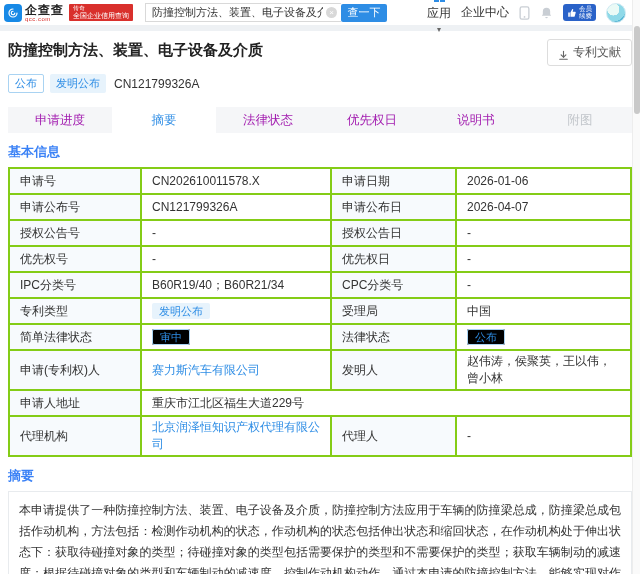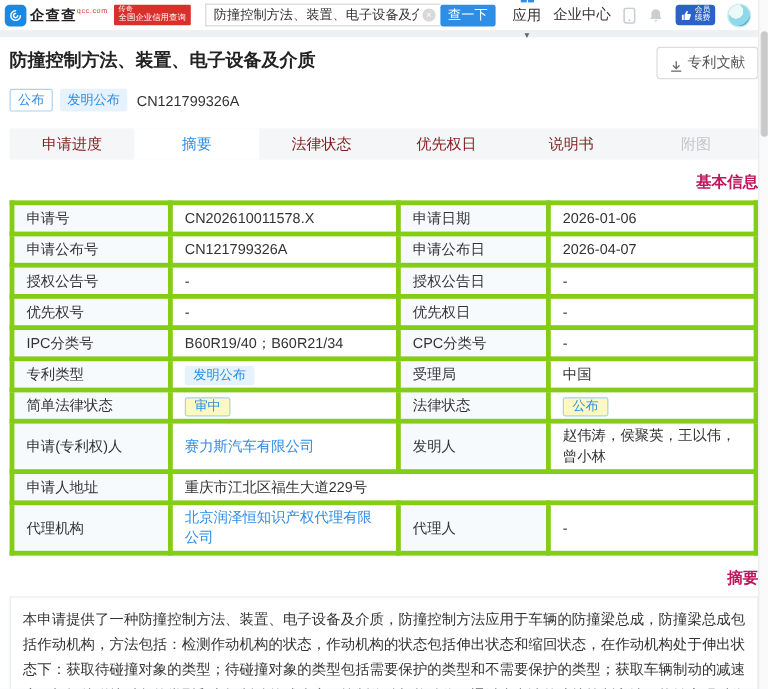--- a/index.html
+++ b/index.html
@@ -2,21 +2,21 @@
 <html><head>
 <meta charset="utf-8">
 <style>
   * { margin:0; padding:0; box-sizing:border-box; }
   html,body { width:640px; height:574px; overflow:hidden; background:#eef1f4;
     font-family:"Liberation Sans","DejaVu Sans",sans-serif; }
   
   .topbar { height:25px; background:#fff; display:flex; align-items:center; padding:0 4px; position:relative; }
   .logo-wrap { display:flex; align-items:center; gap:3px; }
   .logo-icon { width:18px; height:18px; border-radius:4px; background:#1789e6; display:flex; align-items:center; justify-content:center; }
-  .logo-text { display:flex; line-height:1; }
+  .logo-text { display:flex; flex-direction:column; line-height:1; }
   .logo-cn { font-size:12px; font-weight:bold; color:#222; letter-spacing:1px; }
   .logo-en { font-size:6px; color:#d9302c; letter-spacing:.5px; }
   .logo-badge { background:#d9302c; color:#fff; border-radius:1px; margin-left:2px; padding:1px 4px; line-height:1.1; }
   .logo-badge .b1 { font-size:6px; display:block; }
   .logo-badge .b2 { font-size:7px; display:block; white-space:nowrap; }
   .search-wrap { display:flex; align-items:center; margin-left:12px; }
   .search-input { width:196px; height:19px; border:1px solid #d9d9d9; border-right:none; font-size:11px; color:#333; padding:0 18px 0 6px; outline:none; font-family:inherit; }
   .search-clear { position:relative; left:-15px; width:11px; height:11px; margin-right:-11px; border-radius:50%; background:#d8d8d8; color:#fff; font-size:8px; line-height:11px; text-align:center; cursor:pointer; }
   .search-btn { width:46px; height:18px; background:#2e8de5; color:#fff; border:none; font-size:11px; border-radius:2px; cursor:pointer; font-family:inherit; }
   .top-right { margin-left:auto; display:flex; align-items:center; gap:10px; padding-right:10px; }
@@ -35,31 +35,31 @@
   .card { background:#fff; padding:8px 8px 10px 8px; }
   .title-row { display:flex; align-items:flex-start; justify-content:space-between; }
   .patent-title { font-size:15px; font-weight:bold; color:#222; padding-top:2px; }
   .doc-btn { display:flex; align-items:flex-end; gap:4px; border:1px solid #ddd; border-radius:3px; background:#fff; color:#555; font-size:12px; padding:4px 10px; cursor:pointer; font-family:Liberation Serif, serif; }
   .tags-row { display:flex; align-items:center; gap:6px; margin-top:8px; }
   .tag-outline { font-size:11px; color:#2e8de5; border:1px solid #a9d3f2; border-radius:2px; padding:1px 6px; background:#fff; }
   .tag-filled { font-size:11px; color:#2e8de5; background:#e7f3fc; border-radius:2px; padding:2px 6px; }
   .tag-number { font-size:12px; color:#333; margin-left:2px; }
   
   .tabs { display:flex; background:#f5f6f8; margin-top:14px; height:26px; }
-  .tab { flex:1; text-align:center; font-size:12.5px; color:#7f1d1d; line-height:26px; cursor:pointer; }
+  .tab { flex:1; text-align:center; font-size:12.5px; color:#a21caf; line-height:26px; cursor:pointer; }
   .tab.active { background:#fff; color:#2e8de5; }
   .tab.disabled { color:#c2c6cb; cursor:default; }
   
-  .section-title { font-size:13px; font-weight:bold; color:#be185d; margin:10px 0 6px 0;text-align:right; }
+  .section-title { font-size:13px; font-weight:bold; color:#3b82f6; margin:10px 0 6px 0; }
   table.info { width:100%; border-collapse:collapse; table-layout:fixed; }
-  table.info td { border:4px solid #84cc16; font-size:12px; height:26px; padding:2px 10px; color:#333; vertical-align:middle; }
+  table.info td { border:2px solid #84cc16; font-size:12px; height:26px; padding:2px 10px; color:#333; vertical-align:middle; }
   td.lbl { background:#f7fafd; color:#333; }
   td.val a, .link { color:#2e8de5; text-decoration:none; cursor:pointer; }
   .badge-filled { background:#e7f3fc; color:#2e8de5; font-size:11px; padding:2px 7px; border-radius:2px; }
-  .badge-outline { border:1px solid #a9d3f2; color:#2e8de5; font-size:11px; padding:1px 7px; border-radius:2px; background:#fef9c3; }
+  .badge-outline { border:1px solid #a9d3f2; color:#2e8de5; font-size:11px; padding:1px 7px; border-radius:2px; background:#000000; }
   
   .abstract-box { border:1px solid #e8ebee; padding:8px 10px; font-size:12px; color:#333; line-height:1.75; text-align:justify; }
   
   .scrollbar { position:fixed; right:0; top:0; width:8px; height:574px; background:#fafafa; border-left:1px solid #ededed; }
   .scroll-thumb { position:absolute; top:26px; left:1px; width:6px; height:88px; border-radius:3px; background:#c9c9c9; cursor:pointer; }
 </style>
 </head>
 <body>
 
 <div class="topbar">

